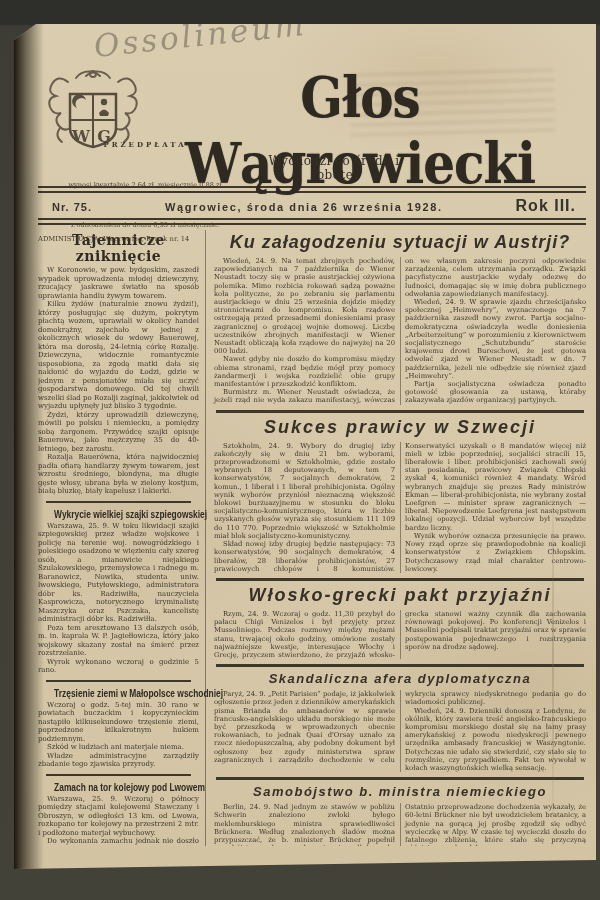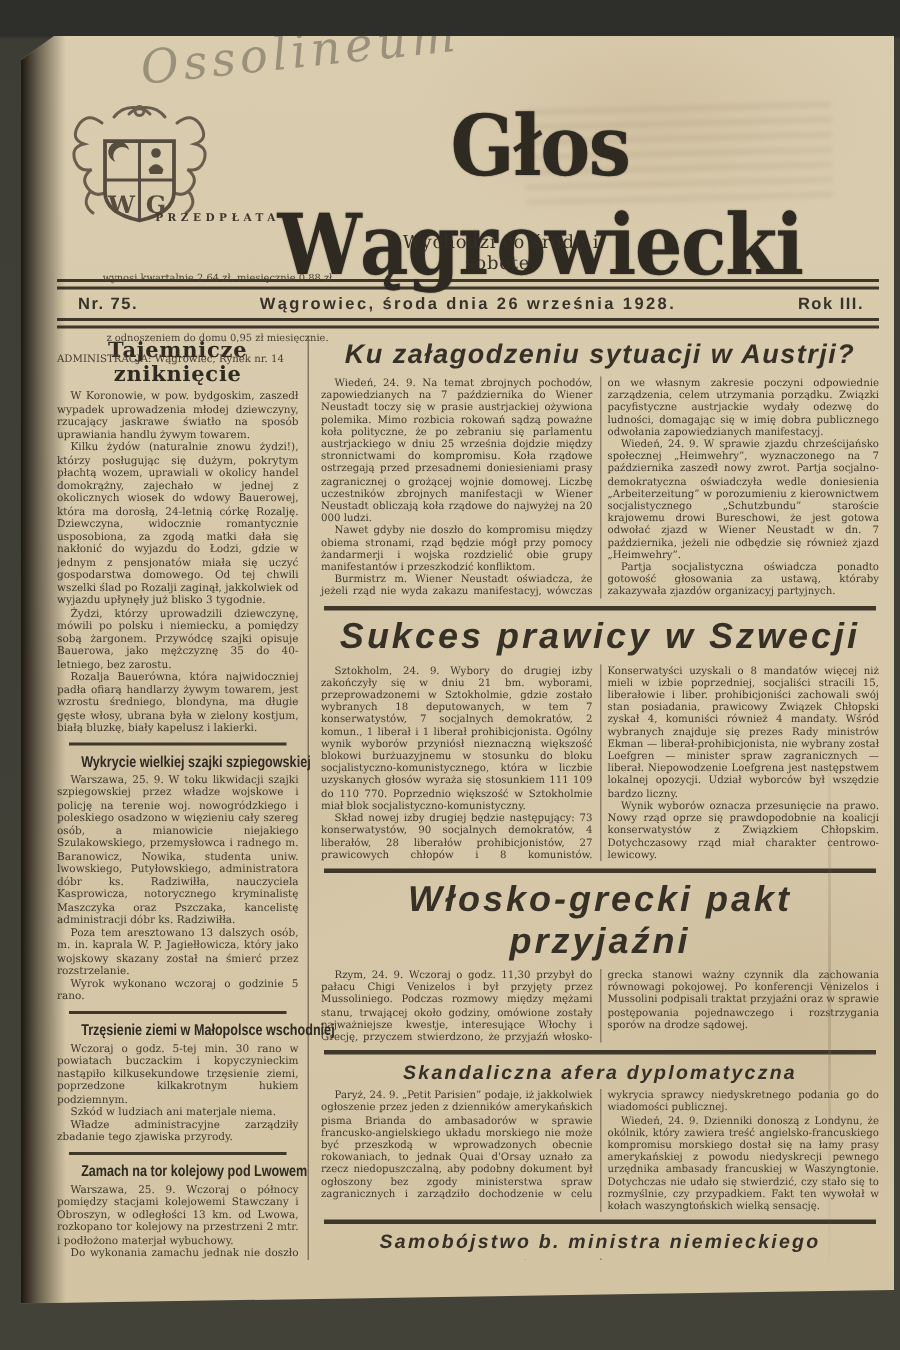--- a/index.html
+++ b/index.html
@@ -42,36 +42,36 @@
     font-size:12px;letter-spacing:.5px;color:#352f26;}
   .ads-block{position:absolute;left:352px;top:116px;width:218px;text-align:center;}
   .phone-line{font-size:6.8px;margin-top:7px;color:#453d2f;}
   .inner{margin:0 10px 0 24px;}
   .rule-pair{height:3px;border-top:2px solid #3e372a;border-bottom:2px solid #3e372a;}
   .dateline{display:flex;align-items:baseline;justify-content:space-between;
     padding:4px 10px 3px 14px;font-family:"Liberation Sans",sans-serif;
     font-weight:700;color:#38332a;}
   .dl-issue{font-size:11px;letter-spacing:1px;}
   .dl-date{font-size:11px;letter-spacing:1.6px;}
-  .dl-vol{font-size:11px;letter-spacing:1px;}
+  .dl-vol{font-size:16px;letter-spacing:1px;}
   .body-cols{display:flex;margin-top:5px;height:616px;overflow:hidden;}
   .col-left{width:168px;flex:none;padding-right:6px;box-sizing:border-box;
     border-right:1px solid rgba(62,55,42,.55);}
   .col-right{flex:1;padding-left:8px;min-width:0;}
   p{margin:0;text-indent:9px;text-align:justify;font-size:7px;line-height:8.5px;color:#3e382d;}
   .col-right p{font-size:6.8px;line-height:8.2px;}
   .h-serif{margin:2px 0;text-align:center;font-family:"DejaVu Serif",serif;
     font-weight:700;font-size:14px;letter-spacing:.5px;color:#2f2a22;}
   .h-cond{margin:3px 0 2px;text-align:center;font-family:"Liberation Sans",sans-serif;
     font-weight:700;font-size:10.5px;white-space:nowrap;color:#2f2a22;
     transform:scaleX(.8);transform-origin:center;}
   .h-big{margin:2px 0 4px;text-align:center;font-family:"Liberation Sans",sans-serif;
     font-weight:700;color:#363027;font-style:italic;}
   .h-xl{font-size:18px;letter-spacing:1px;}
-  .h-xxl{font-size:24px;letter-spacing:2px;}
+  .h-xxl{font-size:18px;letter-spacing:2px;}
   .h-md{font-size:13px;letter-spacing:1.5px;}
   .cols2{column-count:2;column-gap:10px;column-rule:1px solid rgba(62,55,42,.5);}
   .sep{border-top:2.5px solid #3f382a;margin:5px 8px;}
   .sep-r{border-top:3px solid #3f382a;margin:5px 2px 4px;}
   .r-article{margin-bottom:1px;}
   svg text{font-family:"DejaVu Serif",serif;}
 </style>
 </head>
 <body>
 

